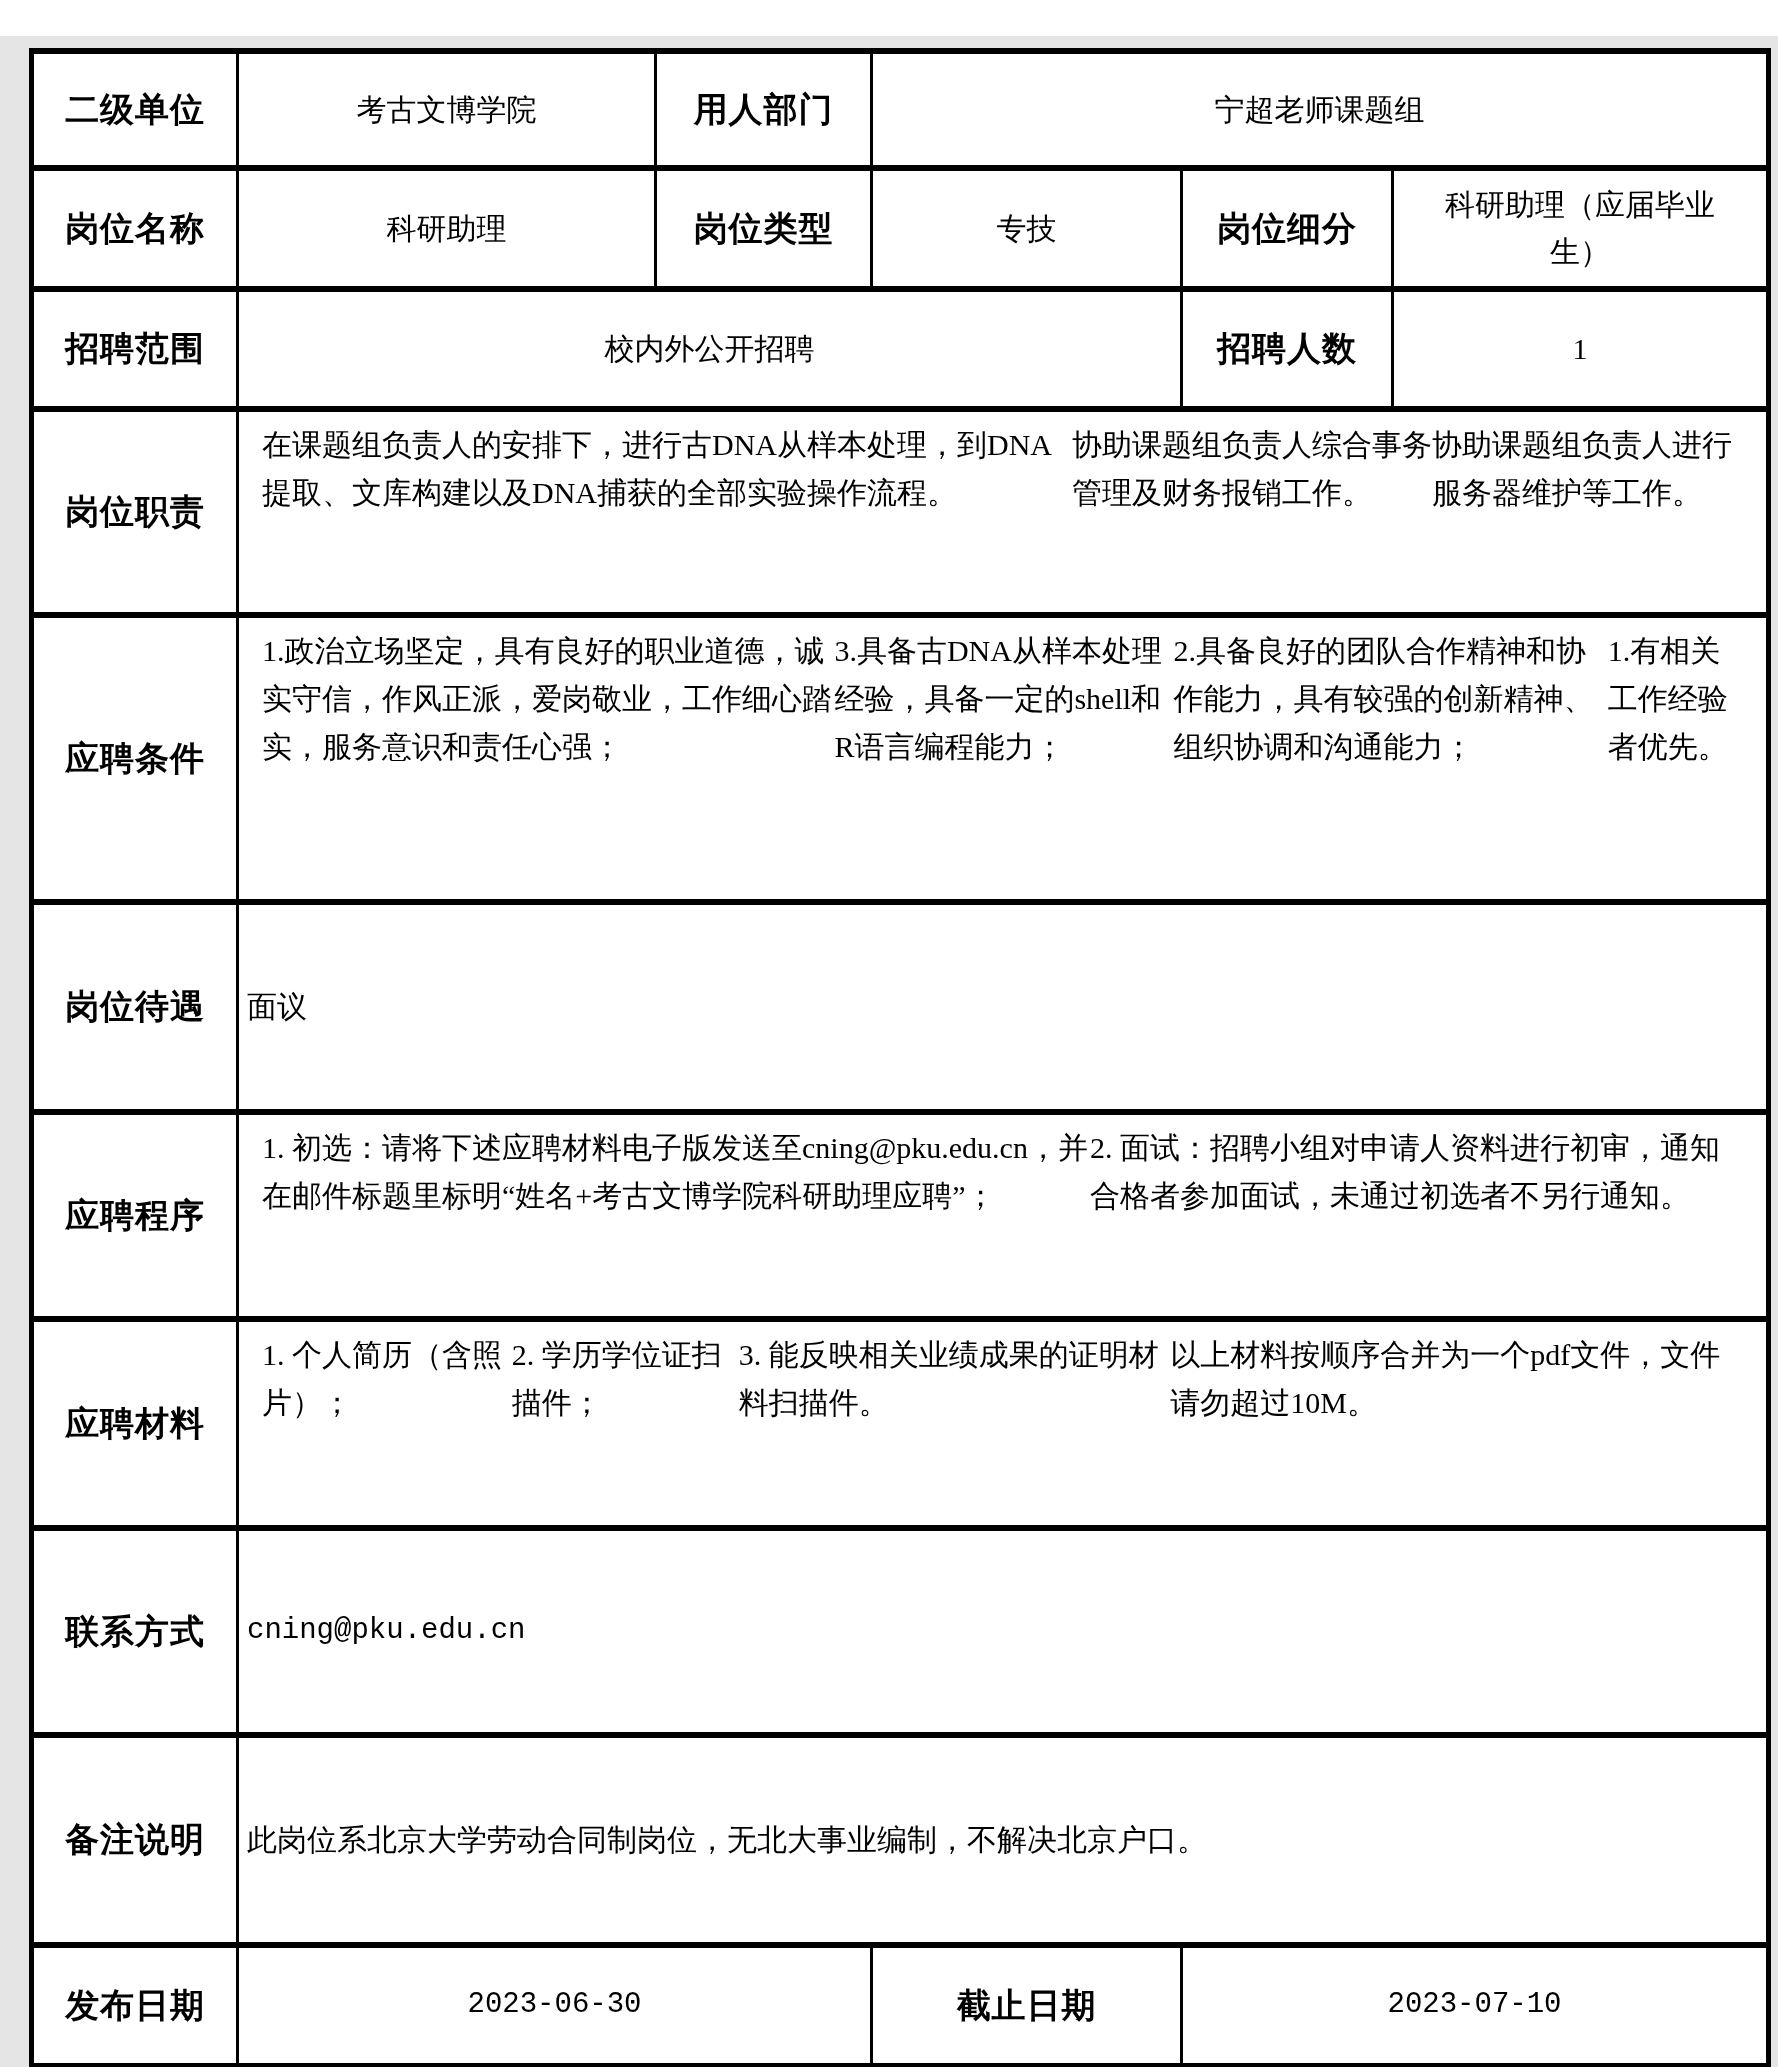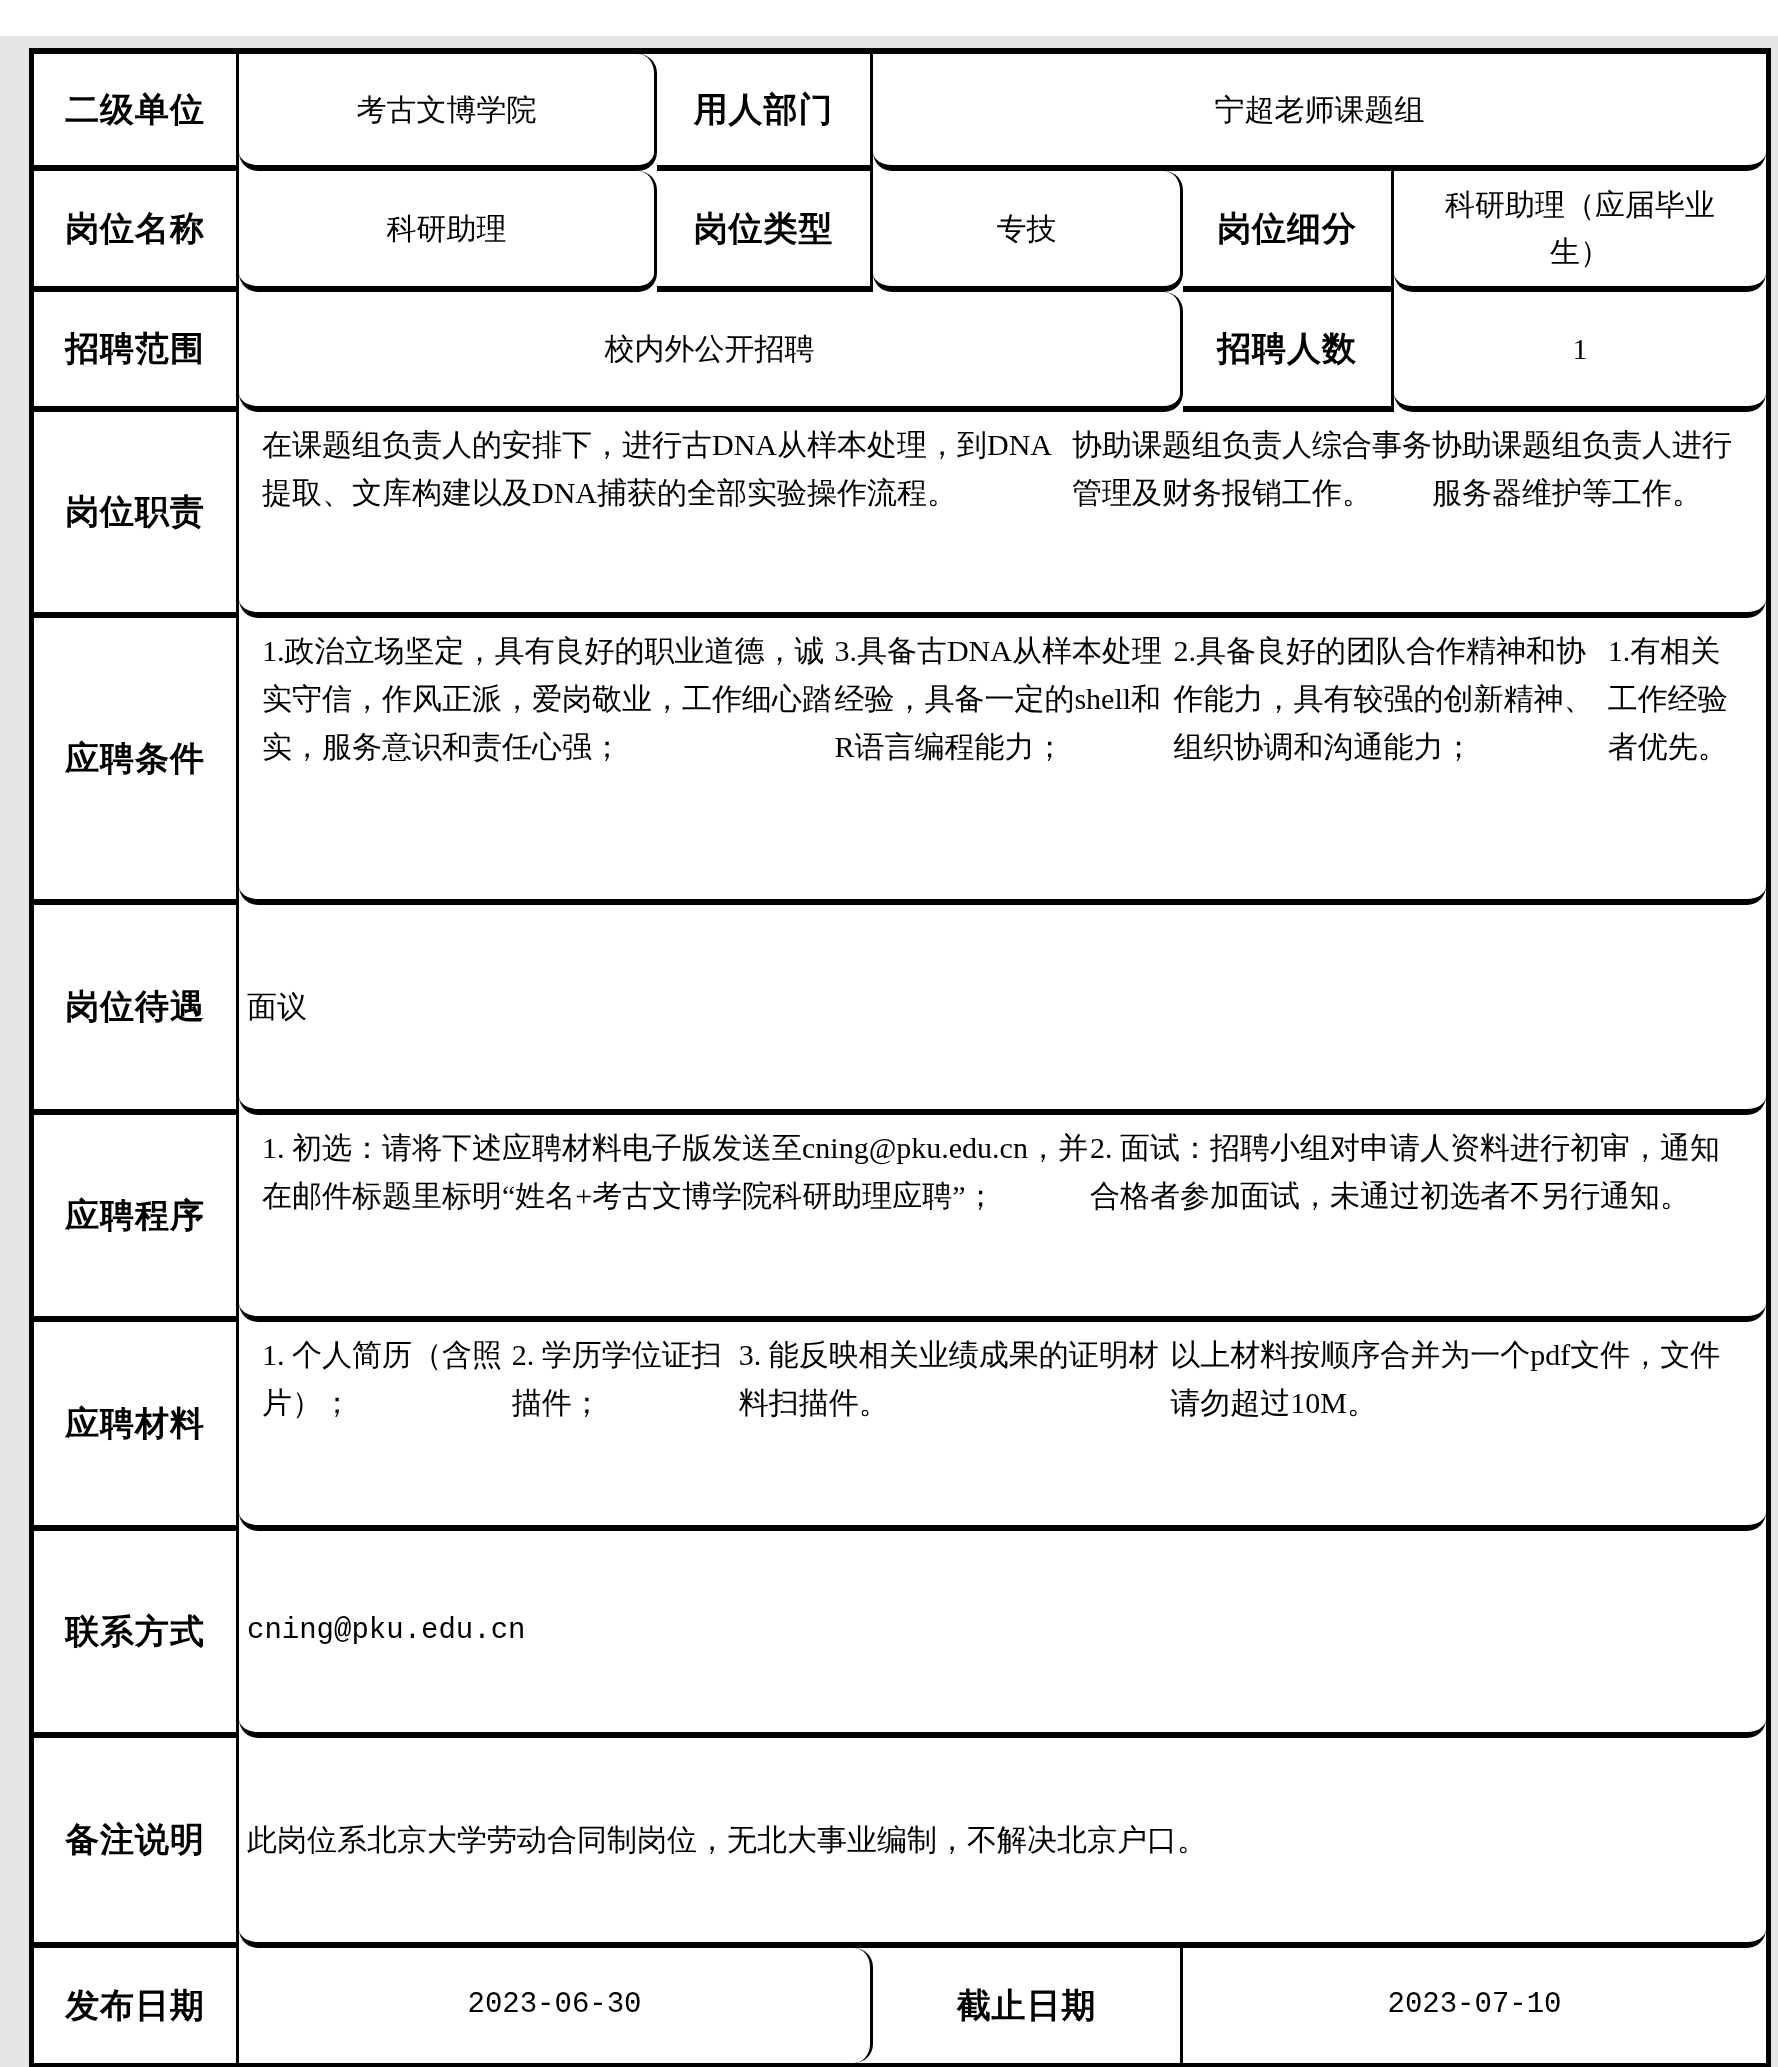--- a/index.html
+++ b/index.html
@@ -41,21 +41,21 @@
     padding: 3.5px 10.6px;
     line-height: 1.55;
   }
   .cell.last-col { border-right: none; }
   .cell.last-row { border-bottom: none; }
   .label {
     font-weight: 700;
     font-size: 34px;
     letter-spacing: 0.9px;
   }
-  .value { font-size: 30px; border-radius: 19px; }
+  .value { font-size: 30px; }
   .pad-lg { padding: 9px 30px; }
   .left {
     justify-content: flex-start;
     text-align: left;
     padding-left: 8px;
     padding-right: 25px;
   }
   .text-cell {
     flex-direction: row;
     align-items: flex-start;

